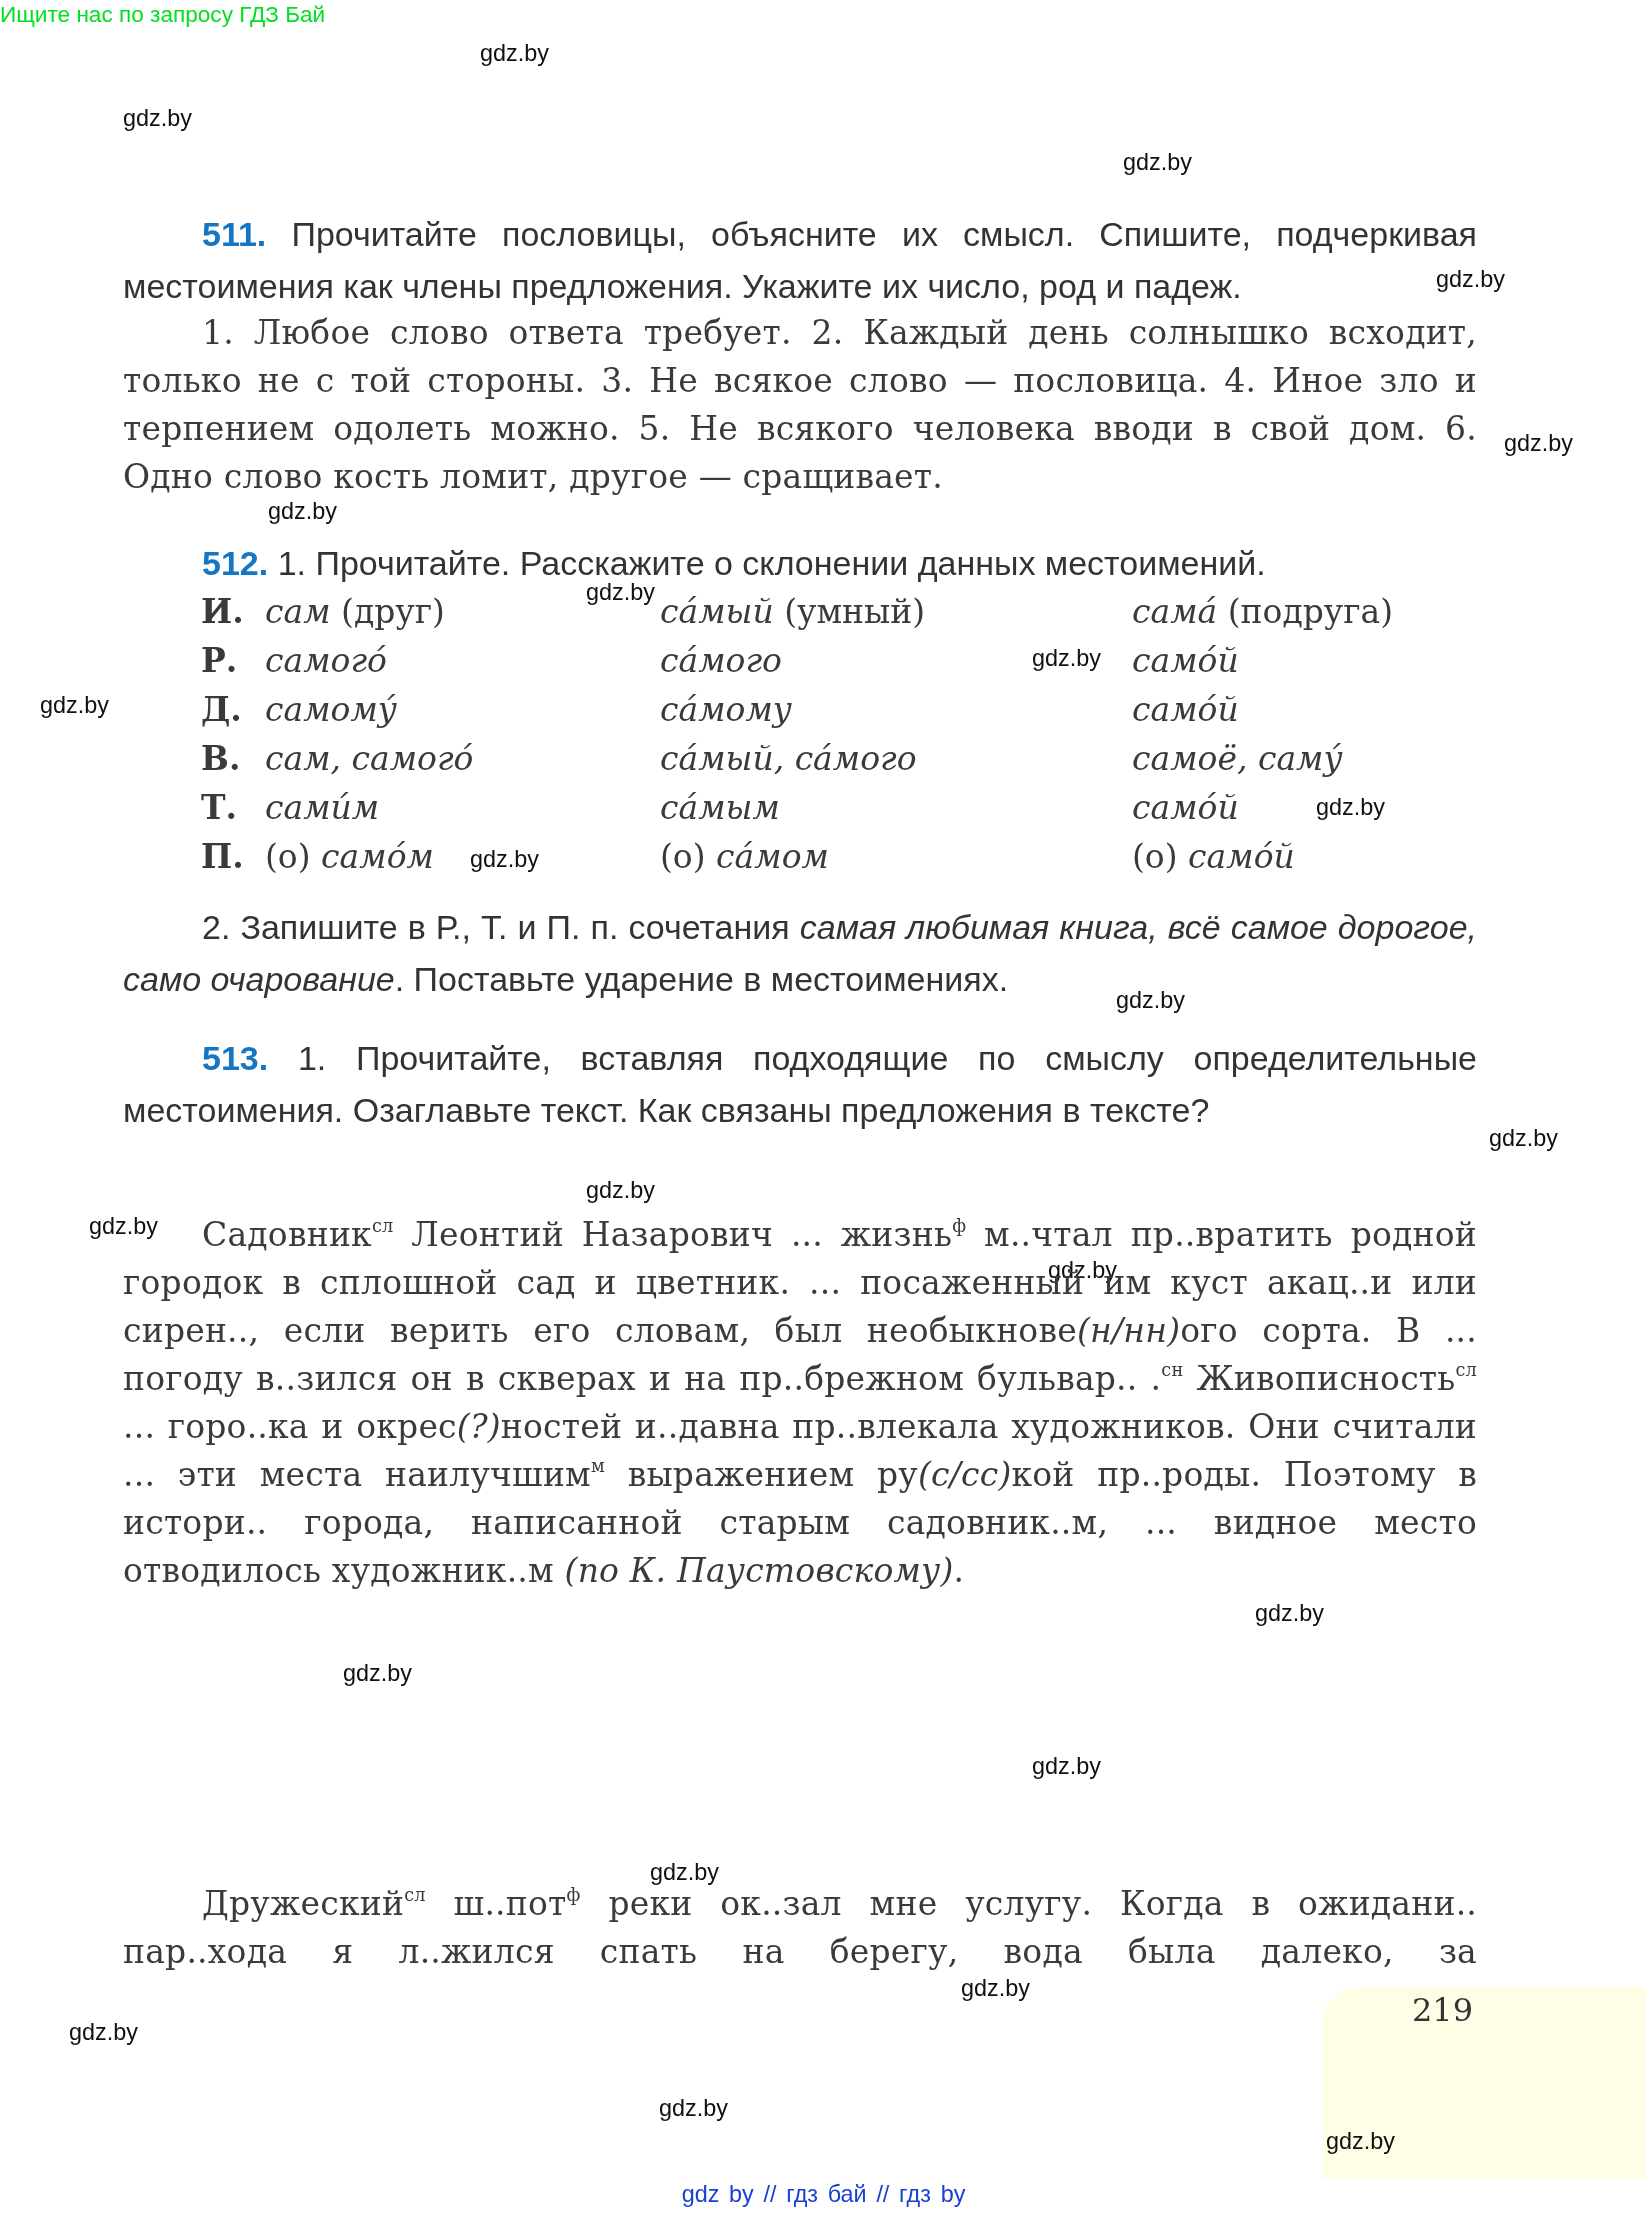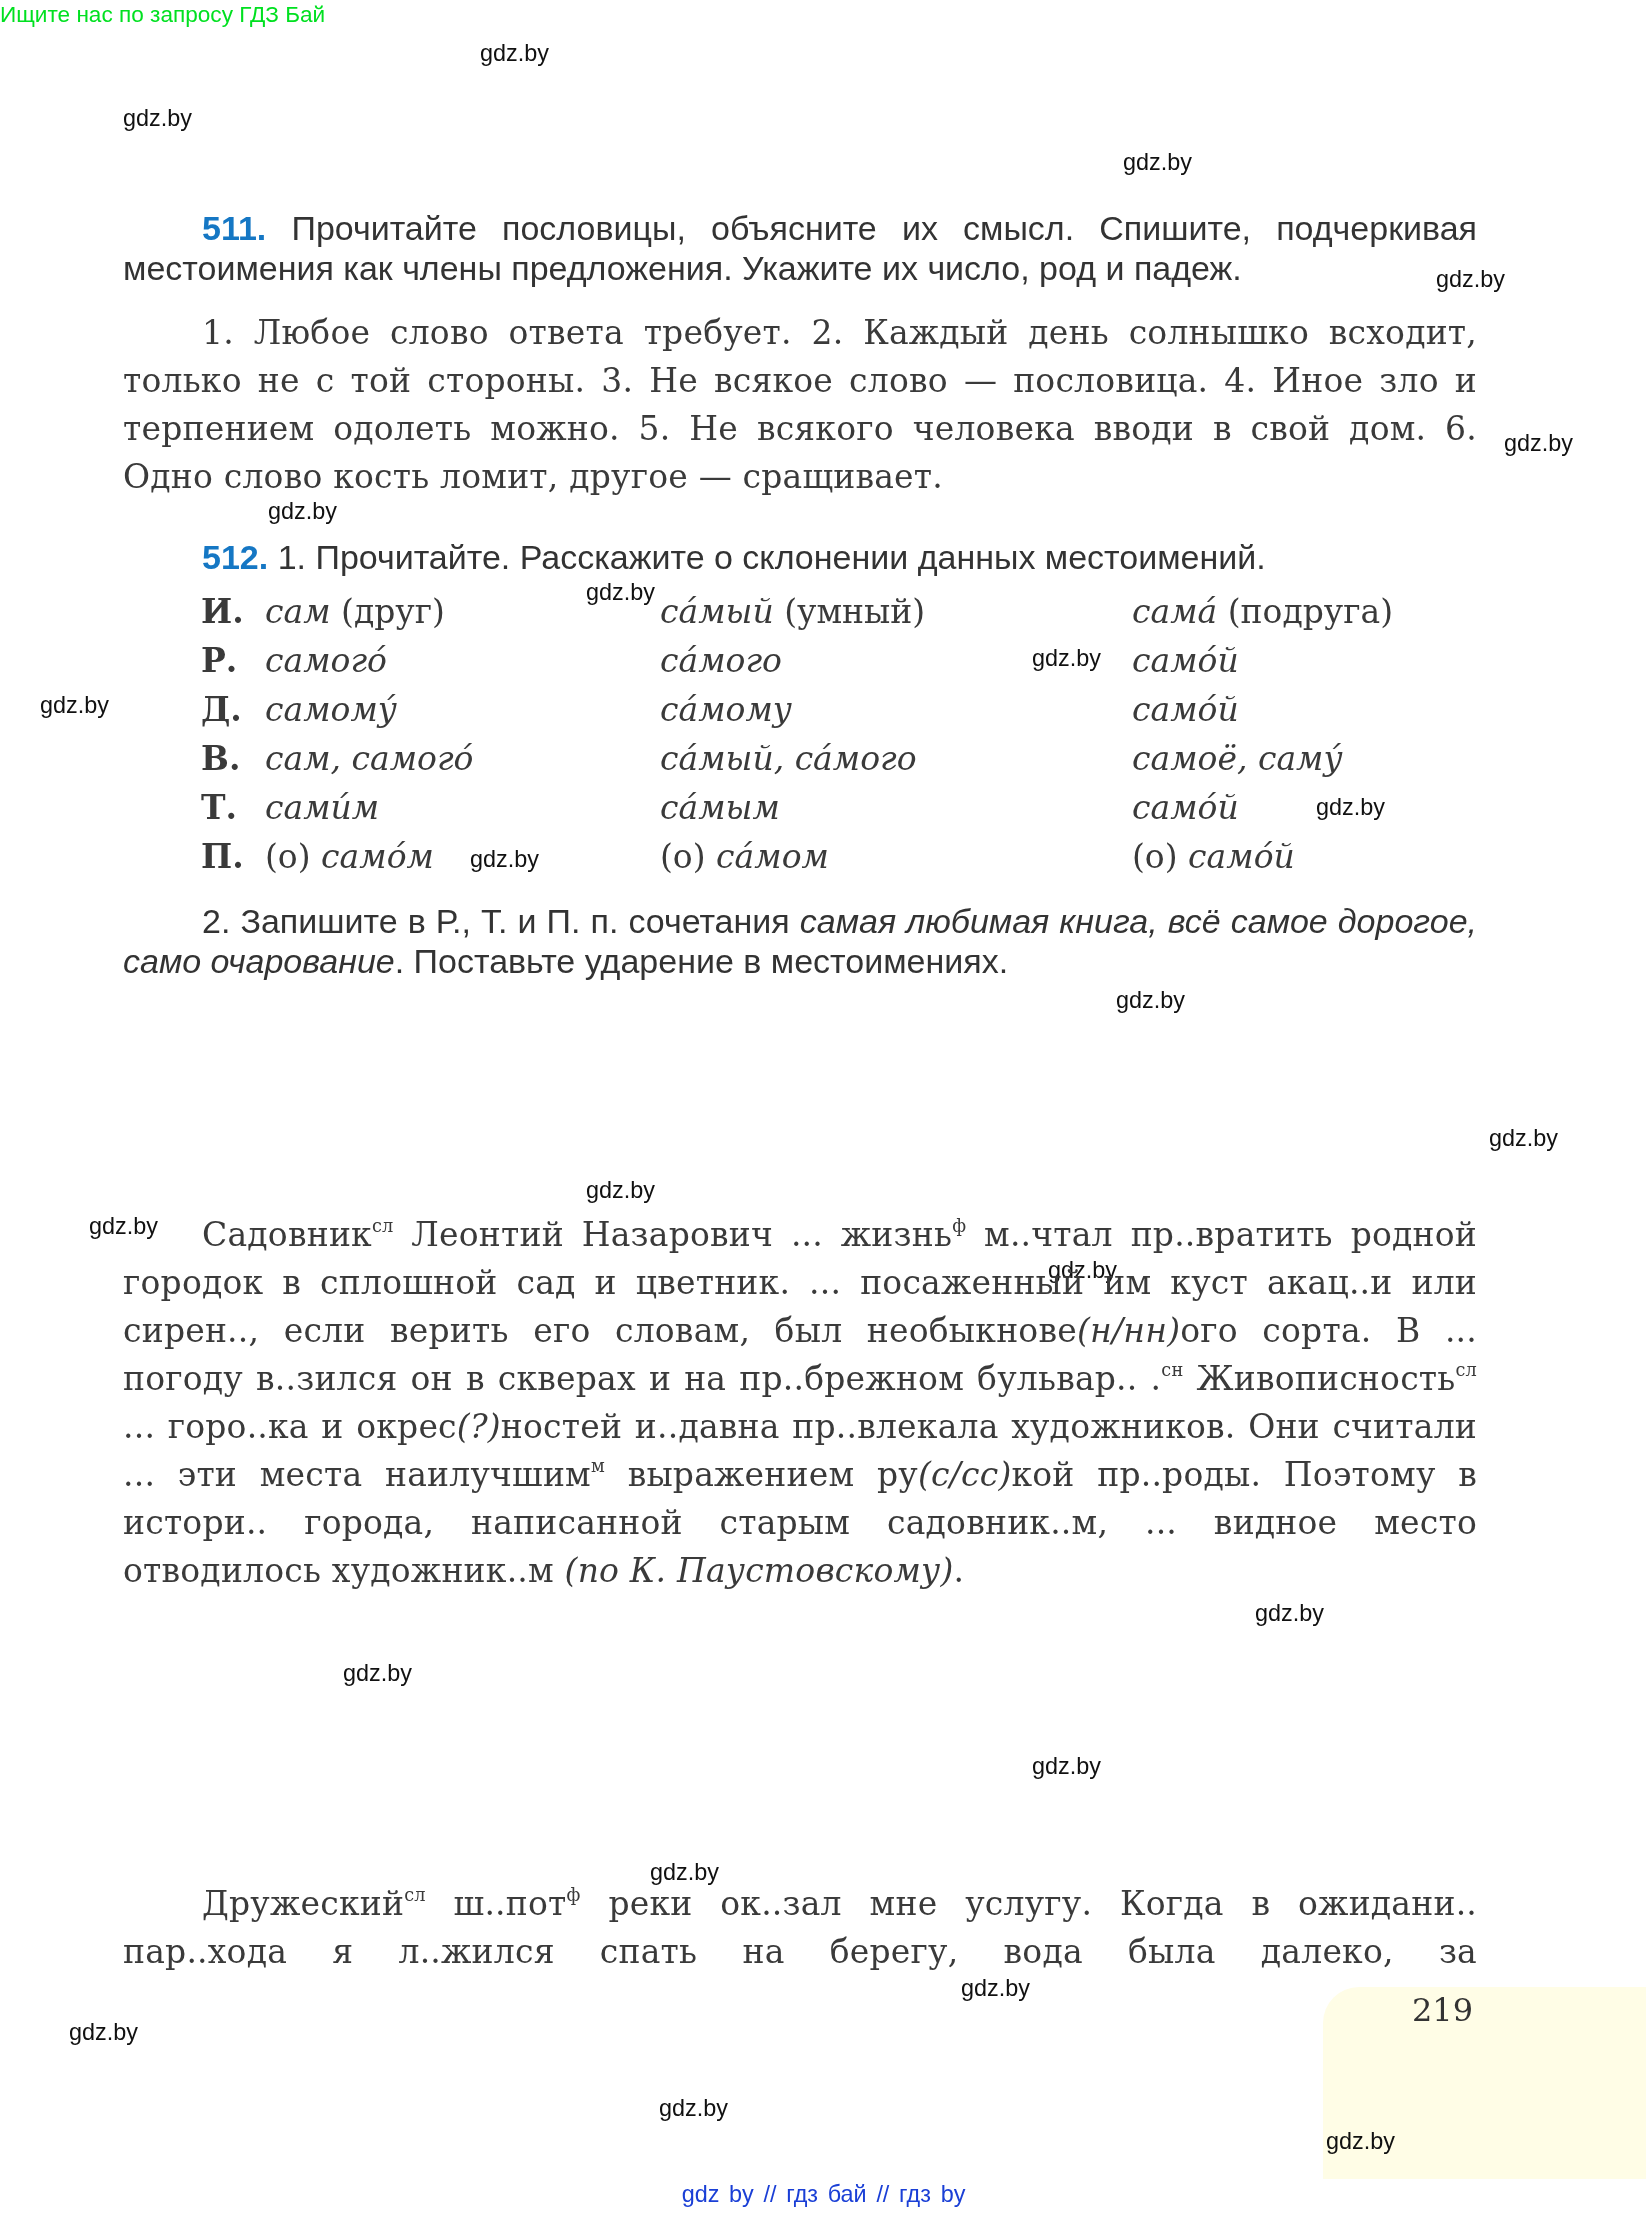--- a/index.html
+++ b/index.html
@@ -1,20 +1,20 @@
 <!DOCTYPE html>
 <html style="font-size:13px"><head>
   <meta charset="utf-8">
   <style>
     html, body { margin: 0; padding: 0; background: #ffffff; }
     body { width: 1647px; height: 2216px; position: relative; overflow: hidden; color: #3a3a3a; }
     .wm { position: absolute; font-family: "Liberation Sans", sans-serif; font-size: 23.4px; color: #111; white-space: nowrap; }
     .banner { position: absolute; top: 1.6px; left: 0; width: 100%; font-family: "Liberation Sans", sans-serif; font-size: 22.6px; color: #00e020; }
     .footer { position: absolute; top: 2181px; left: 0; width: 100%; text-align: center; font-family: "Liberation Sans", sans-serif; font-size: 23.4px; color: #1a3fd6; word-spacing: 3.2px; }
-    .sans { font-family: "Liberation Sans", sans-serif; font-size: 34px; line-height: 40px; color: #333; }
+    .sans { font-family: "Liberation Sans", sans-serif; font-size: 34px; line-height: 52px; color: #333; }
     .serif { font-family: "DejaVu Serif", serif; font-size: 33px; line-height: 48px; color: #3a3a3a; letter-spacing: 0.2px; }
     .num { color: #1577c4; font-weight: bold; }
     .blk { position: absolute; left: 123px; width: 1354px; }
     .blk p { margin: 0; text-align: justify; }
     .ind { text-indent: 79px; }
     .it { font-style: italic; }
     sup { font-size: 17.7px; line-height: 0; vertical-align: 14.5px; }
     .decl { position: absolute; left: 201px; top: 592px; width: 1290px; }
     .decl-row { position: relative; height: 49px; font-family: "DejaVu Serif", serif; font-size: 33px; color: #3a3a3a; }
     .decl-row .case { position: absolute; left: 0; width: 56px; font-weight: bold; }
@@ -101,20 +101,21 @@
     <span class="c2"><span>(о) </span><i>са́мом</i></span>
     <span class="c3"><span>(о) </span><i>само́й</i></span>
   </div>
 </div>
 
 <div class="blk sans" style="top:901px">
   <p class="ind"><span>2. Запишите в Р., Т. и П. п. сочетания </span><span class="it">самая любимая книга, всё самое дорогое, само очарование</span><span>. Поставьте ударение в местоимениях.</span></p>
 </div>
 
 <div class="blk sans" style="top:1032px">
+  <p class="ind"><span class="num">513.</span> <span>1. Прочитайте, вставляя подходящие по смыслу определительные местоимения. Озаглавьте текст. Как связаны предложения в тексте?</span></p>
 </div>
 <div class="blk serif" style="top:1211px">
   <p class="ind"><span>Садовник</span><sup>сл</sup><span> Леонтий Назарович ... жизнь</span><sup>ф</sup><span> м..чтал пр..вратить родной городок в сплошной сад и цветник. ... посаженный им куст акац..и или сирен.., если верить его словам, был необыкнове</span><i>(н/нн)</i><span>ого сорта. В ... погоду в..зился он в скверах и на пр..брежном бульвар.. .</span><sup>сн</sup><span> Живописность</span><sup>сл</sup><span> ... горо..ка и окрес</span><i>(?)</i><span>ностей и..давна пр..влекала художников. Они считали ... эти места наилучшим</span><sup>м</sup><span> выражением ру</span><i>(с/сс)</i><span>кой пр..роды. Поэтому в истори.. города, написанной старым садовник..м, ... видное место отводилось художник..м </span><i>(по К. Паустовскому)</i><span>.</span></p>
 </div>
 
 <div class="blk sans" style="top:1699px">
 </div>
 <div class="blk serif" style="top:1880px">
   <p class="ind" style="text-align-last: justify;"><span>Дружеский</span><sup>сл</sup><span> ш..пот</span><sup>ф</sup><span> реки ок..зал мне услугу. Когда в ожидани.. пар..хода я л..жился спать на берегу, вода была далеко, за</span></p>
 </div>

